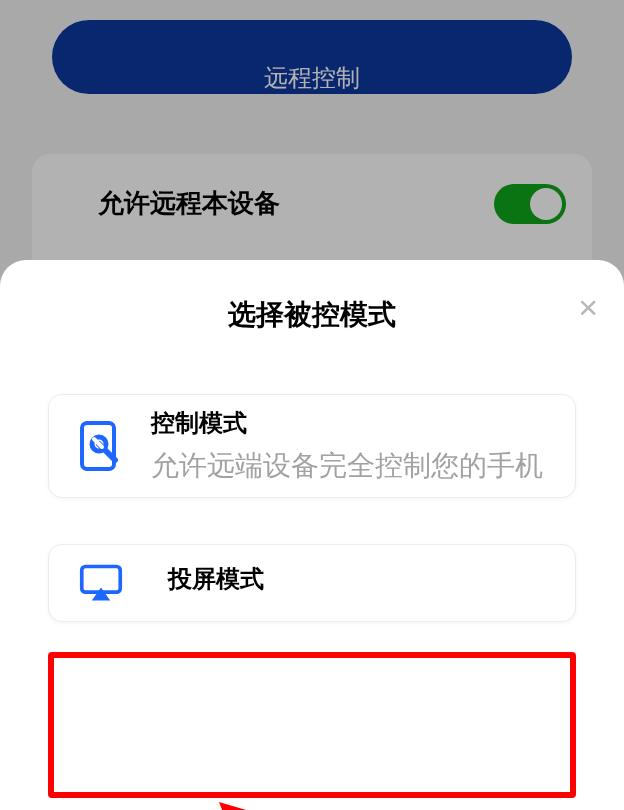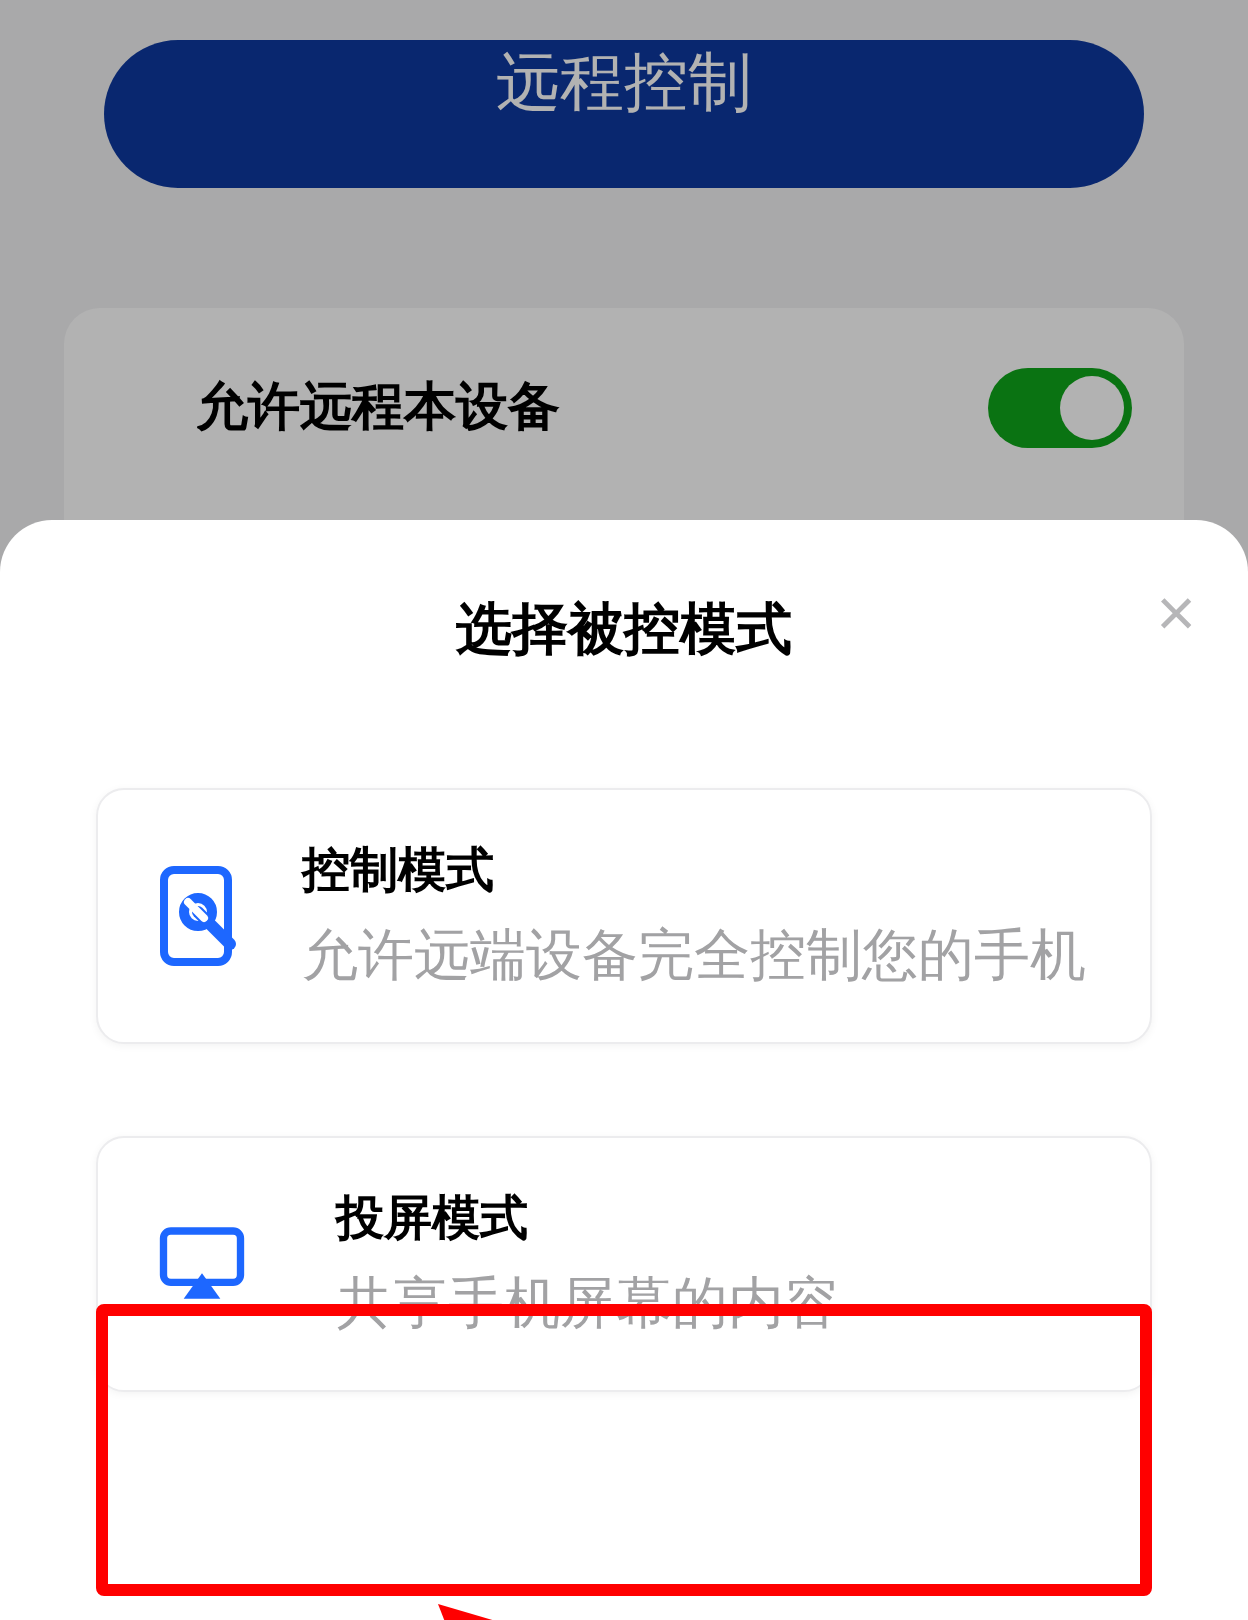--- a/index.html
+++ b/index.html
@@ -12,24 +12,24 @@
       background: #f2f2f4;
       padding-top: 20px;
     }
     .remote-btn {
       margin: 0 auto;
       width: 520px;
       height: 74px;
       background: #0e399f;
       border-radius: 40px;
       display: flex;
-      align-items: flex-start;
+      align-items: flex-end;
       justify-content: center;
       color: #fff;
-      font-size: 32px;
+      font-size: 24px;
       font-weight: 500;
     }
     .allow-card {
       margin: 60px 32px 0 32px;
       background: #ffffff;
       border-radius: 18px;
       padding: 28px 26px;
       display: flex;
       align-items: center;
       justify-content: space-between;
@@ -91,21 +91,21 @@
       line-height: 1;
       cursor: pointer;
       font-weight: 300;
     }
 
     .option {
       margin: 24px 48px 0 48px;
       background: #fff;
       border: 1px solid #ececee;
       border-radius: 14px;
-      padding: 24px 30px;
+      padding: 12px 30px;
       display: flex;
       align-items: center;
       gap: 28px;
       box-shadow: 0 1px 4px rgba(0,0,0,0.05);
     }
     .option.highlight {
       position: relative;
       margin-top: 30px;
     }
     .highlight-ring {
@@ -180,21 +180,20 @@
 
   <div class="option">
     <div class="opt-icon">
       <svg width="48" height="42" viewBox="0 0 48 42">
         <rect x="3" y="3" width="42" height="28" rx="4" fill="none" stroke="#1d67ff" stroke-width="4"></rect>
         <path d="M24 26 L34 40 L14 40 Z" fill="#1d67ff"></path>
       </svg>
     </div>
     <div class="opt-text">
       <h3>投屏模式</h3>
-      <p>共享手机屏幕的内容</p>
     </div>
   </div>
 
   <div class="highlight-ring"></div>
 
   <svg class="arrow" width="260" height="280">
     <defs></defs>
     <line x1="240" y1="260" x2="22" y2="22" stroke="#ff0000" stroke-width="5"></line>
     <polygon points="4,4 38,14 18,40" fill="#ff0000"></polygon>
   </svg>

